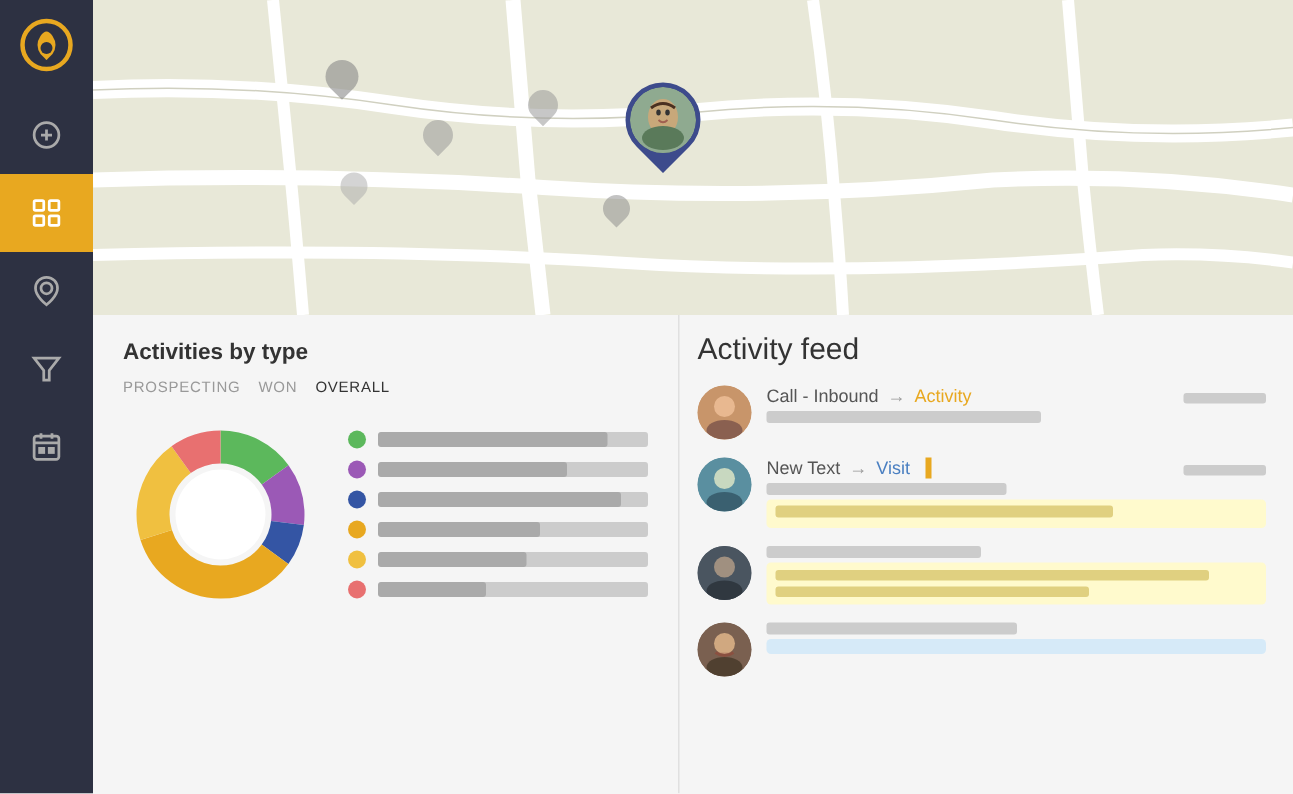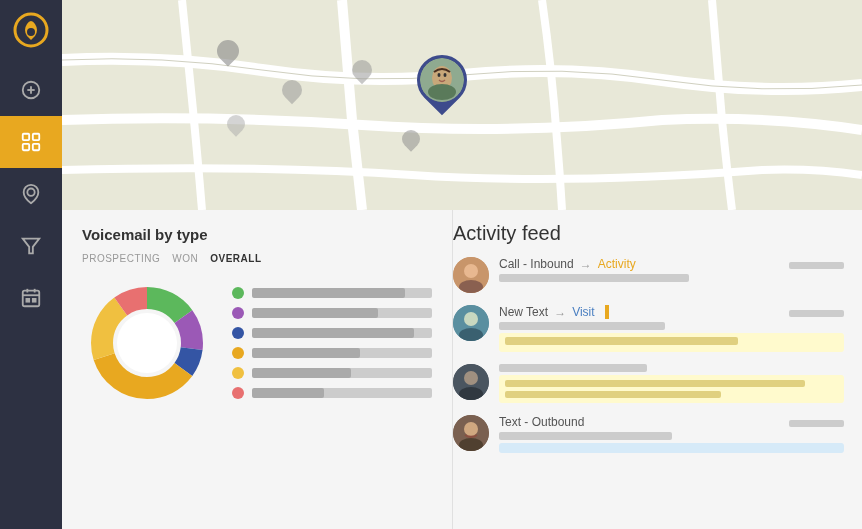--- a/index.html
+++ b/index.html
@@ -78,21 +78,21 @@
     }
     .activities-title {
       font-size: 15px; font-weight: 600; color: #333; margin-bottom: 10px;
     }
     .activities-filters {
       display: flex; gap: 12px; align-items: center; margin-bottom: 14px;
     }
     .filter-label {
       font-size: 10px; color: #999; font-weight: 500; letter-spacing: 0.5px; text-transform: uppercase; cursor: pointer;
     }
-    .filter-label.active { color: #333; font-weight: 700; }
+    .filter-label.active { color: #333; font-weight: 400; }
 
     .activities-chart-area {
       display: flex; gap: 20px; align-items: center;
     }
 
     
     .donut-container {
       width: 130px; height: 130px; position: relative; flex-shrink: 0;
     }
     .donut-svg { width: 130px; height: 130px; }
@@ -112,21 +112,21 @@
       flex: 1; height: 10px; background: #ccc; border-radius: 2px;
       position: relative; overflow: hidden;
     }
     .legend-bar-fill {
       height: 100%; background: #aaa; border-radius: 2px;
     }
 
     
     .feed-section {
       flex: 1;
-      padding: 8px 18px 8px 0;
+      padding: 8px 18px 8px 12px;
       overflow-y: auto;
       border-left: 1px solid #e0e0e0;
     }
     .feed-title {
       font-size: 20px; font-weight: 400; color: #333; margin-bottom: 12px; padding-top: 4px;
     }
     .feed-item {
       display: flex; gap: 10px; margin-bottom: 12px; align-items: flex-start;
     }
     .feed-avatar {
@@ -264,21 +264,21 @@
             <path d="M14 14 Q22 8 30 14" stroke="#4a3020" stroke-width="2" fill="none"></path>
           </svg>
         </div>
       </div>
     </div>
   </div>
 
   <div class="bottom-section">
 
     <div class="activities-section">
-      <div class="activities-title">Voicemail by type</div>
+      <div class="activities-title">Activities by type</div>
 
       <div class="activities-filters">
         <span class="filter-label">PROSPECTING</span>
         <span class="filter-label">WON</span>
         <span class="filter-label active">OVERALL</span>
       </div>
 
       <div class="activities-chart-area">
 
         <div class="donut-container">
@@ -411,26 +411,20 @@
       <div class="feed-item">
         <div class="feed-avatar" style="background:#7a6050;">
           <svg viewBox="0 0 36 36" width="36" height="36">
             <circle cx="18" cy="18" r="18" fill="#7a6050"></circle>
             <circle cx="18" cy="14" r="7" fill="#d0a880"></circle>
             <path d="M12 20 Q18 24 24 20" stroke="#8a5040" stroke-width="2" fill="#c09070"></path>
             <ellipse cx="18" cy="30" rx="12" ry="7" fill="#504030"></ellipse>
           </svg>
         </div>
         <div class="feed-content">
-          <div class="feed-header">
-            <span class="feed-type">Text - Outbound</span>
-            <span class="feed-timestamp">
-              <div style="width:55px;height:7px;background:#ccc;border-radius:2px;float:right;margin-top:3px;"></div>
-            </span>
-          </div>
           <div class="feed-bar" style="width:50%;"></div>
           <div style="background:#d6eaf8;border-radius:3px;padding:5px 6px;margin-top:3px;">
             
           </div>
         </div>
       </div>
 
     </div>
 
   </div>

